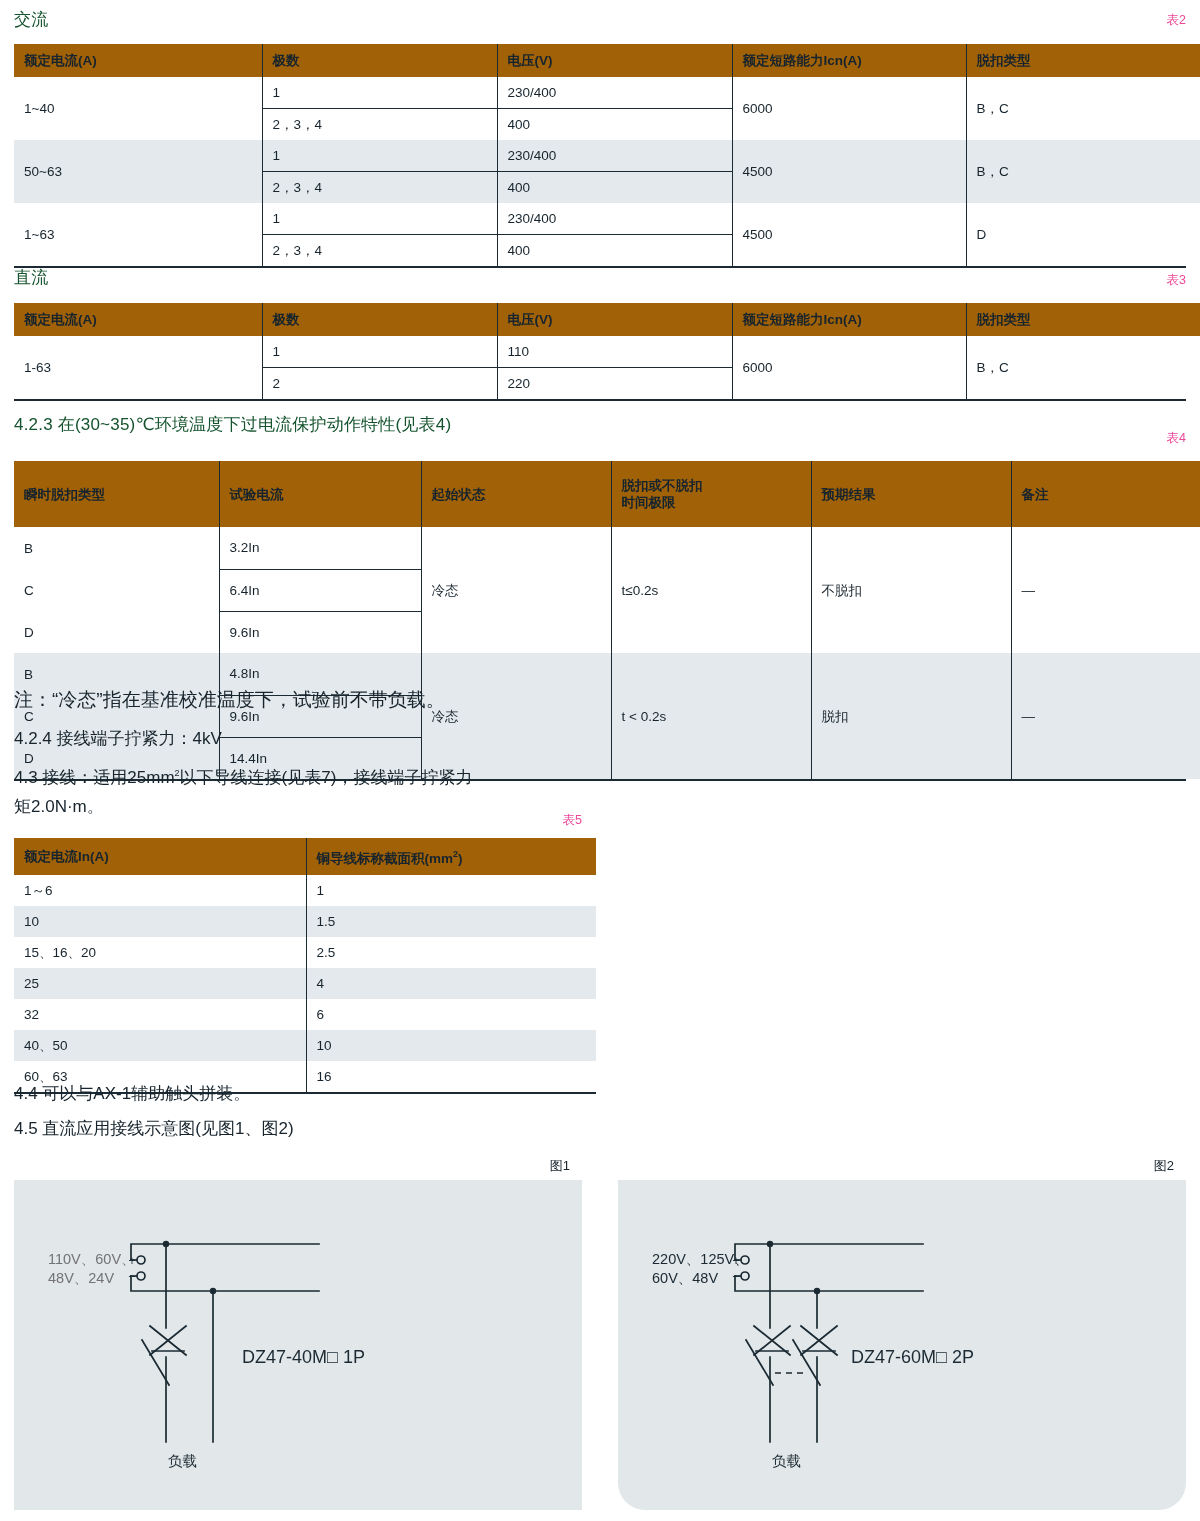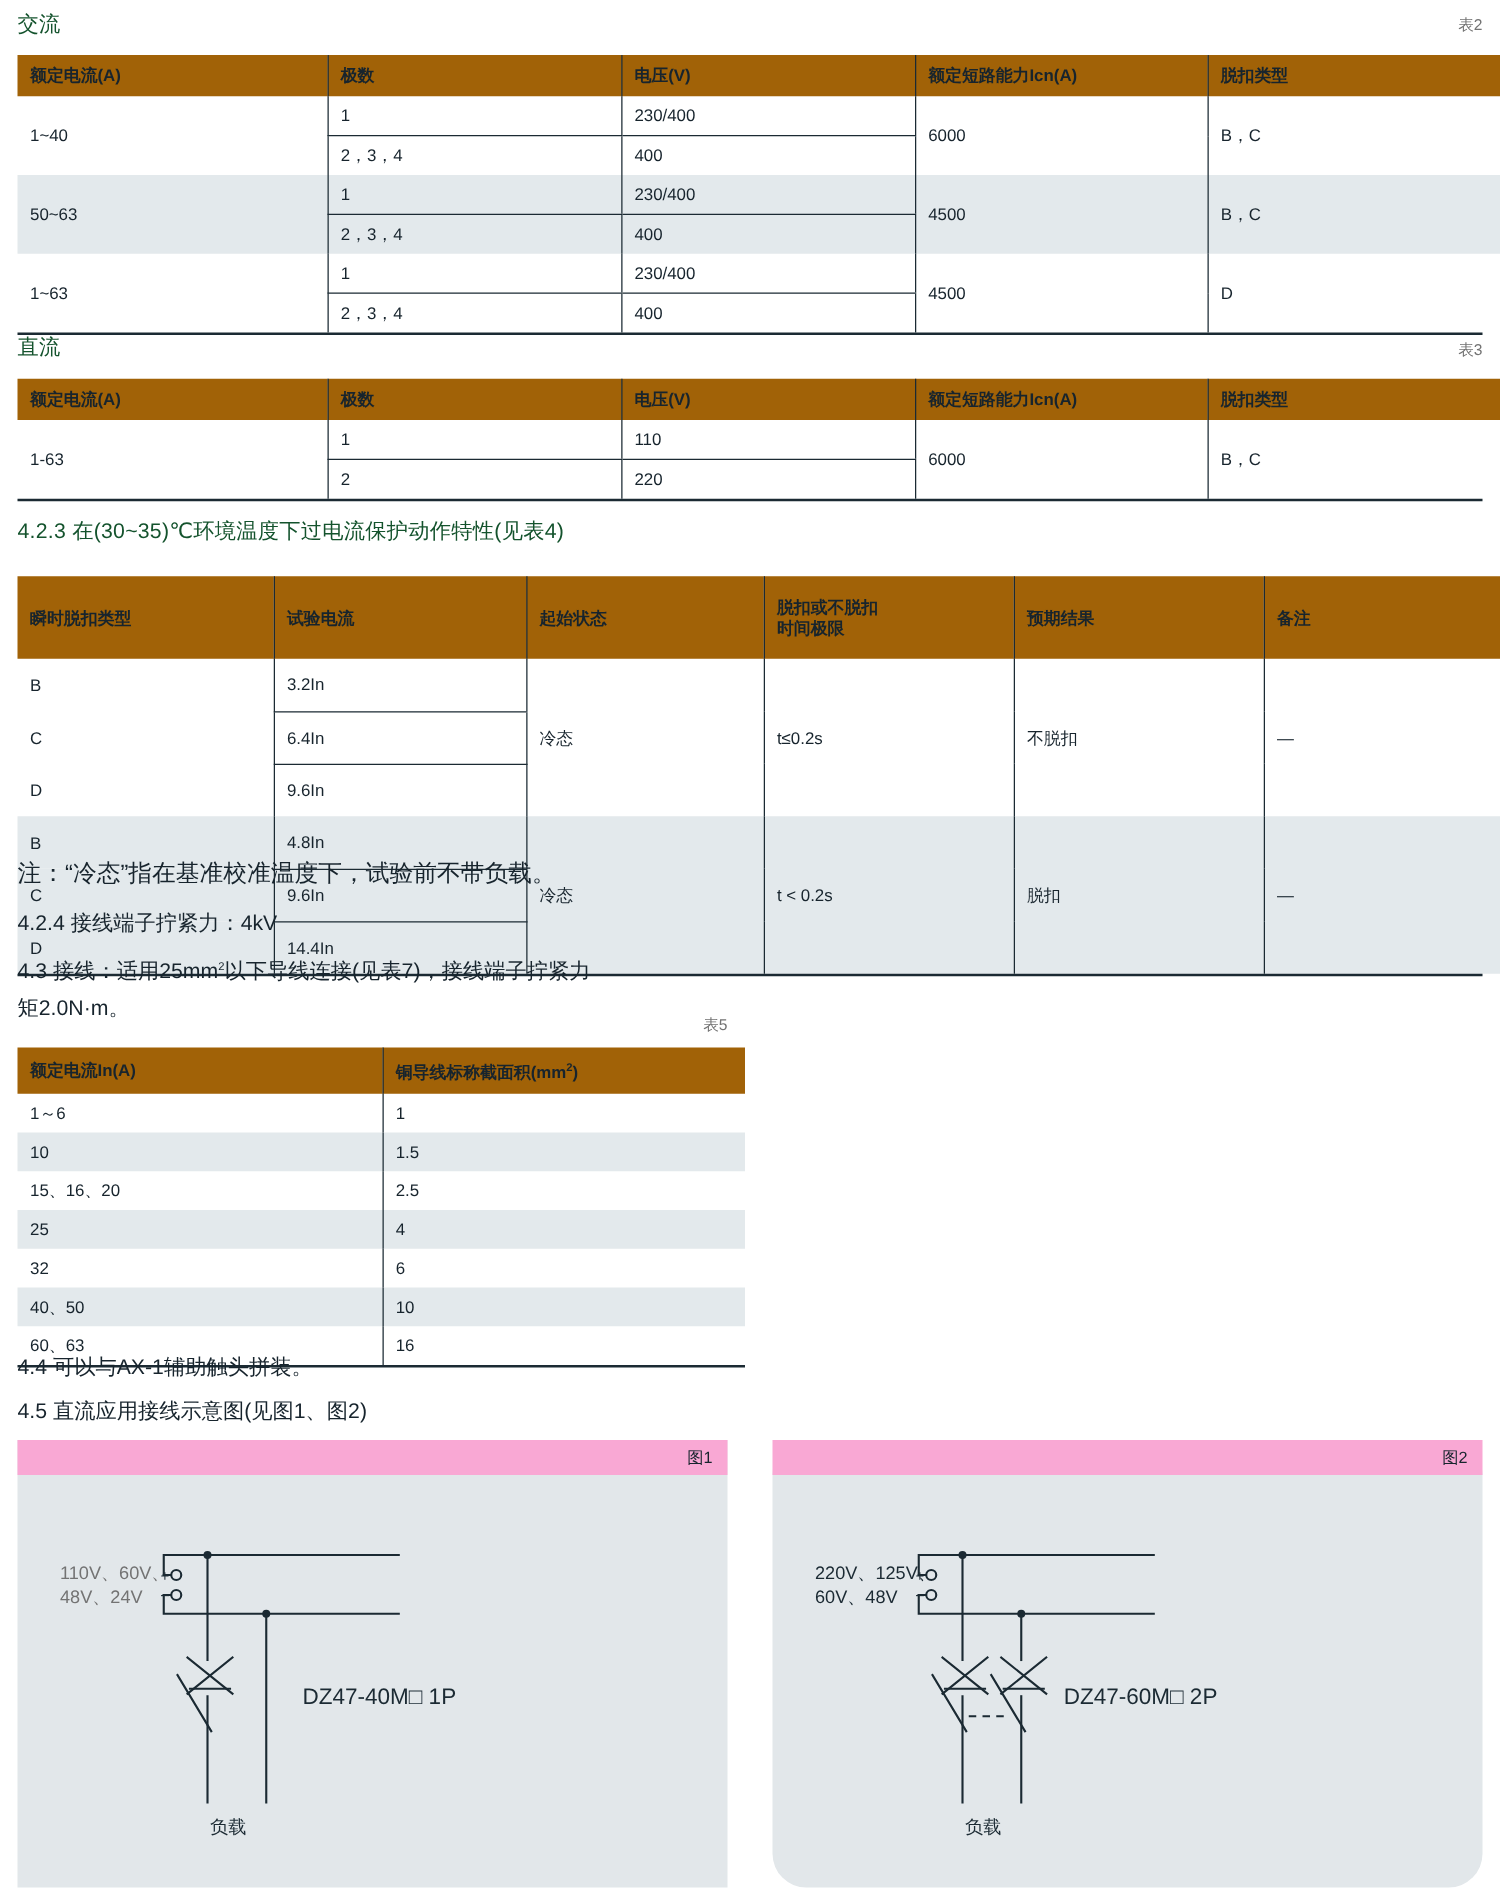--- a/index.html
+++ b/index.html
@@ -34,21 +34,21 @@
     line-height: 34px;
     color: #17242d;
   }
   .note-text {
     font-size: 19px;
     line-height: 20px;
     color: #17242d;
   }
   .tbl-caption {
     font-size: 12.5px;
-    color: #737373;
+    color: #ec4899;
     text-align: right;
   }
   sup { font-size: 9px; vertical-align: super; }
 
   
   table.doc {
     border-collapse: collapse;
     table-layout: fixed;
     width: 100%;
     font-size: 13.5px;
@@ -94,21 +94,21 @@
 
   
   .fig-box {
     position: absolute;
     width: 568px;
     height: 358px;
     background: #e2e7ea;
   }
   .fig-head {
     height: 28px;
-    background: #f9a8d4;
+    background: #ffffff;
     position: relative;
   }
   .fig-head .lbl {
     position: absolute;
     right: 12px;
     top: 5px;
     font-size: 13px;
     color: #17242d;
   }
   .fig-body { position: relative; width: 100%; height: 330px; }
@@ -217,20 +217,21 @@
           <td class="vsep">2</td>
           <td class="vsep">220</td>
         </tr>
       </tbody>
     </table>
     <div style="border-bottom:2.5px solid #1b2a33;"></div>
   </div>
 
   <div style="position:absolute;left:14px;top:413px;" class="sec-title">4.2.3 在(30~35)℃环境温度下过电流保护动作特性(见表4)</div>
 
+  <div style="position:absolute;left:0;top:430px;width:1186px;" class="tbl-caption">表4</div>
 
   <div style="position:absolute;left:14px;top:461px;width:1172px;">
     <table class="doc t4">
       <colgroup>
         <col class="k1">
           <col class="k2">
           <col class="k3">
           <col class="k4">
           <col class="k5">
           <col class="k6">

